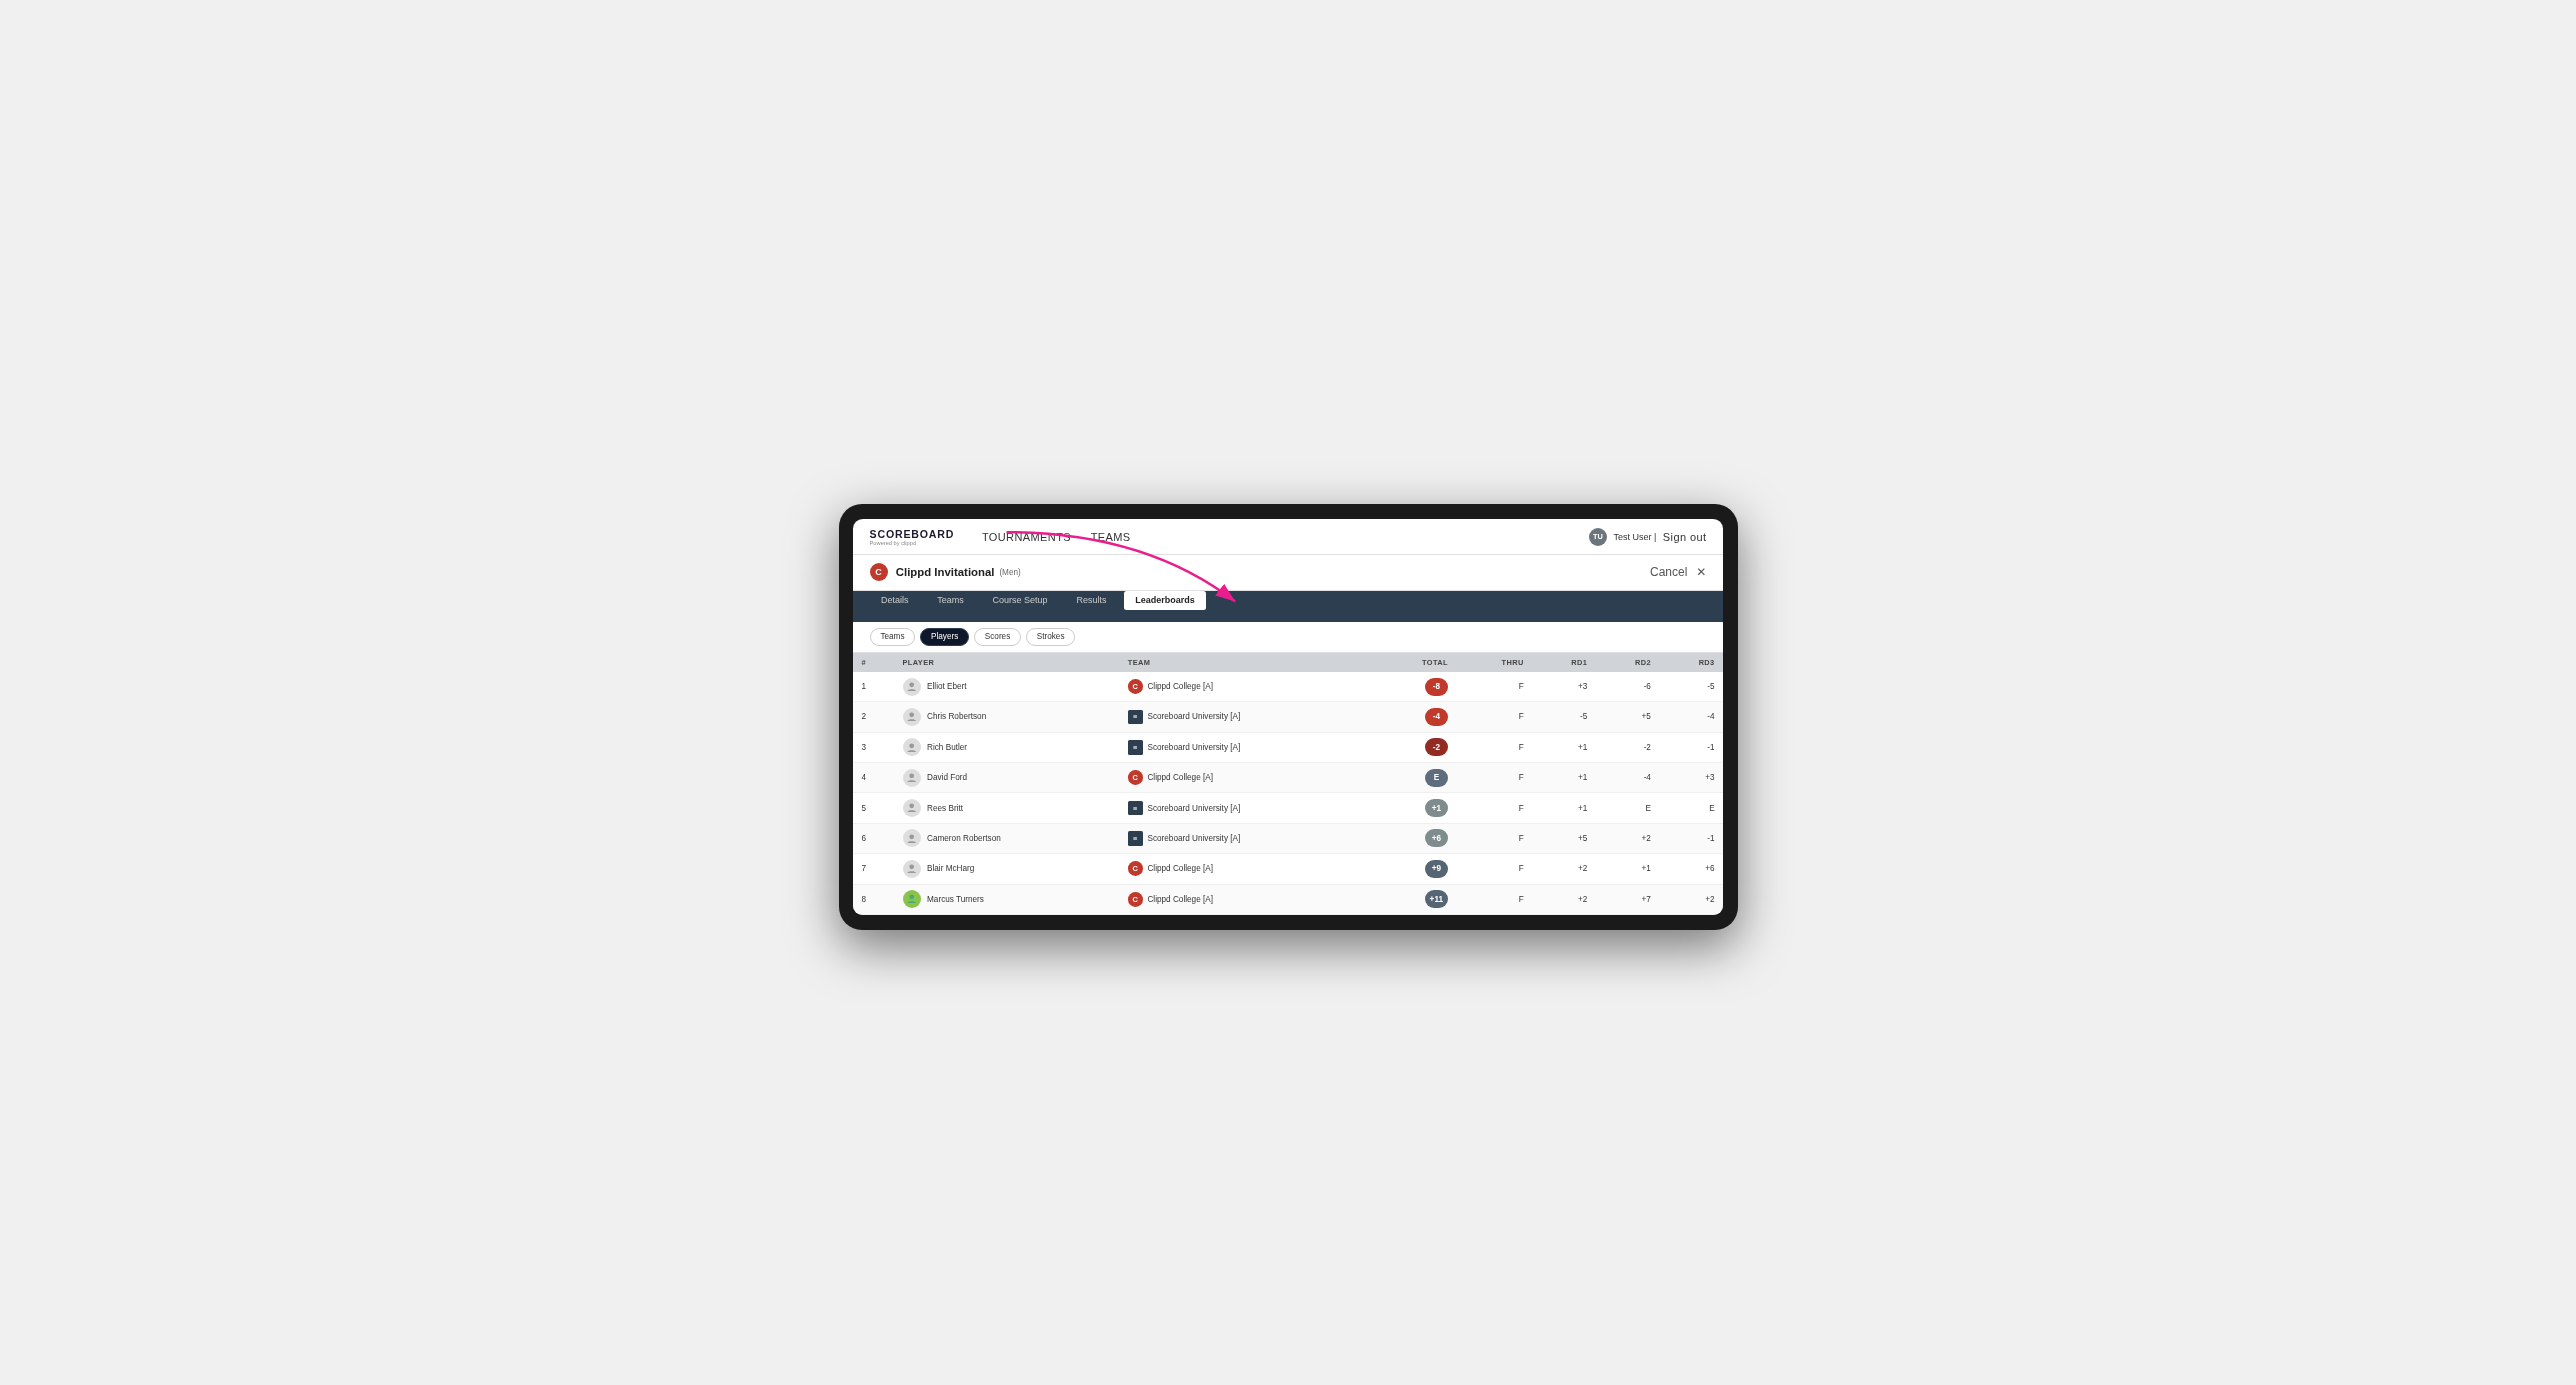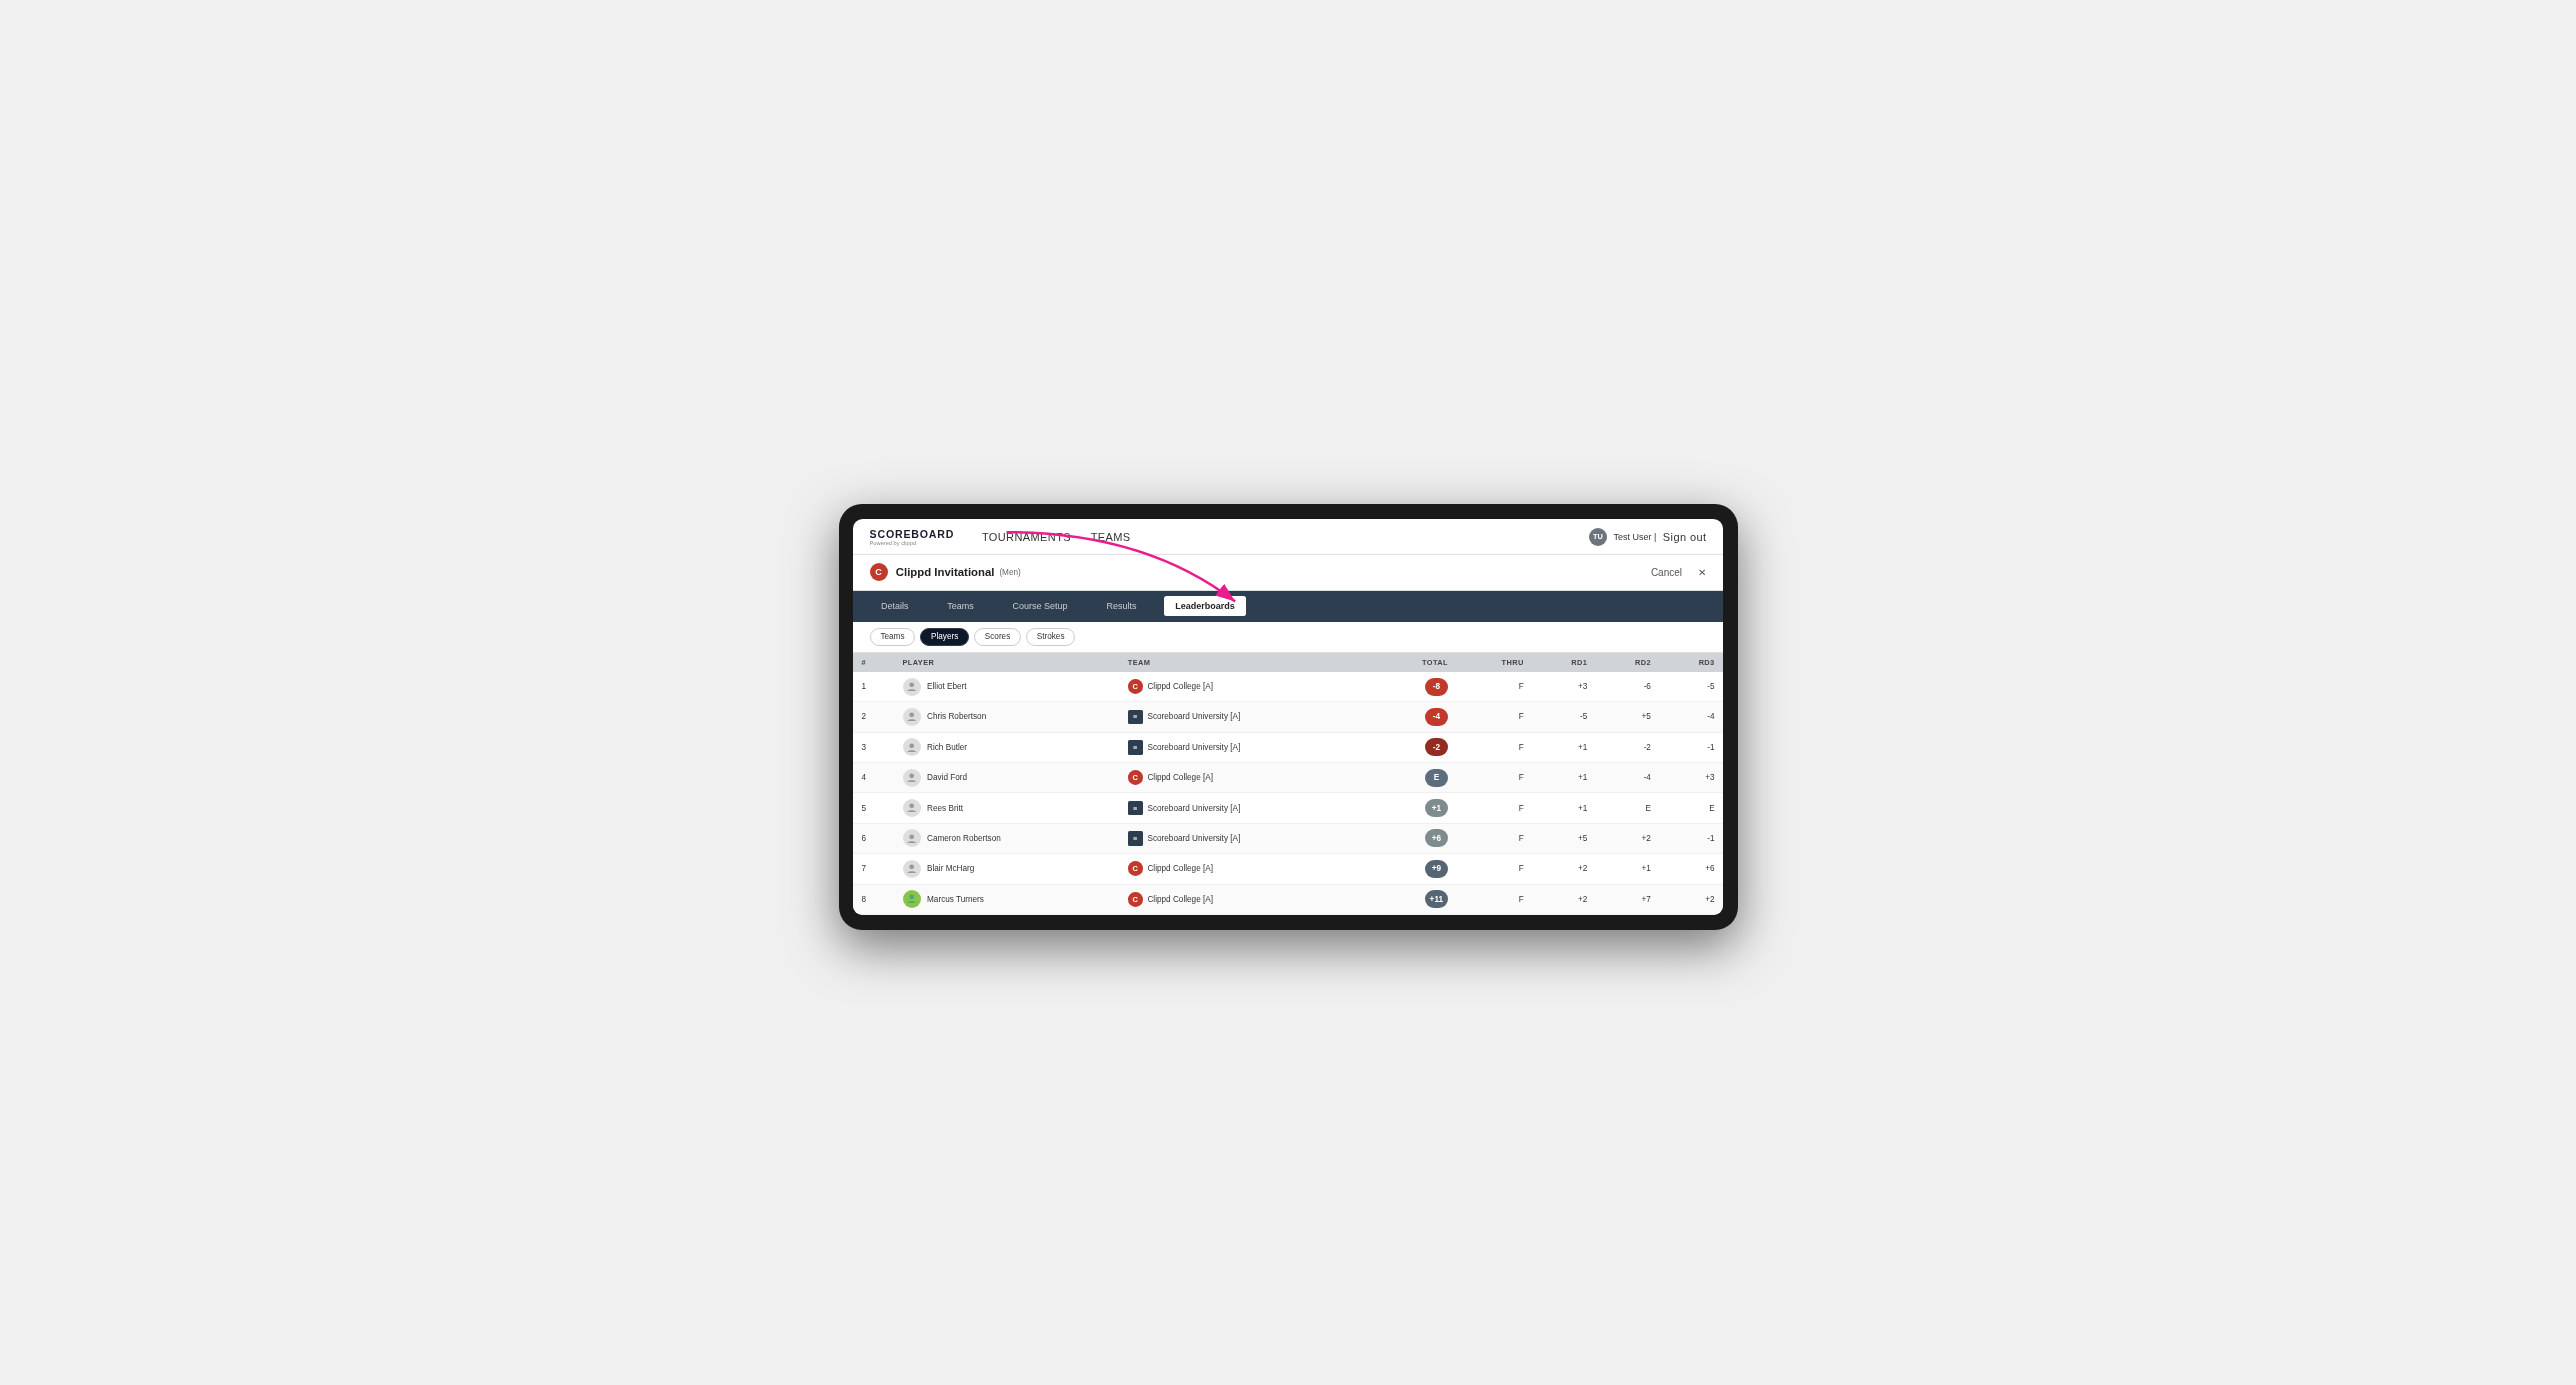--- a/index.html
+++ b/index.html
@@ -128,36 +128,36 @@
       font-weight: 600;
       color: #222;
     }
     .tournament-badge {
       font-size: 8.2px;
       color: #666;
       margin-left: 4.9px;
     }
     .cancel-btn {
       margin-left: auto;
-      font-size: 10px;
+      font-size: 12px;
       color: #555;
       cursor: pointer;
       display: flex;
       align-items: flex-start;
-      gap: 16px;
+      gap: 9px;
     }
 
     
     .tab-bar {
       display: flex;
-      align-items: center;
+      align-items: flex-start;
       background: #2c3e50;
       padding: 0 16.4px;
       height: 31px;
-      gap: 16px;
+      gap: 6px;
     }
     .tab-item {
       padding: 4.9px 11.4px;
       font-size: 9px;
       color: #ccc;
       cursor: pointer;
       border-radius: 2.5px;
     }
     .tab-item.active {
       background: white;

